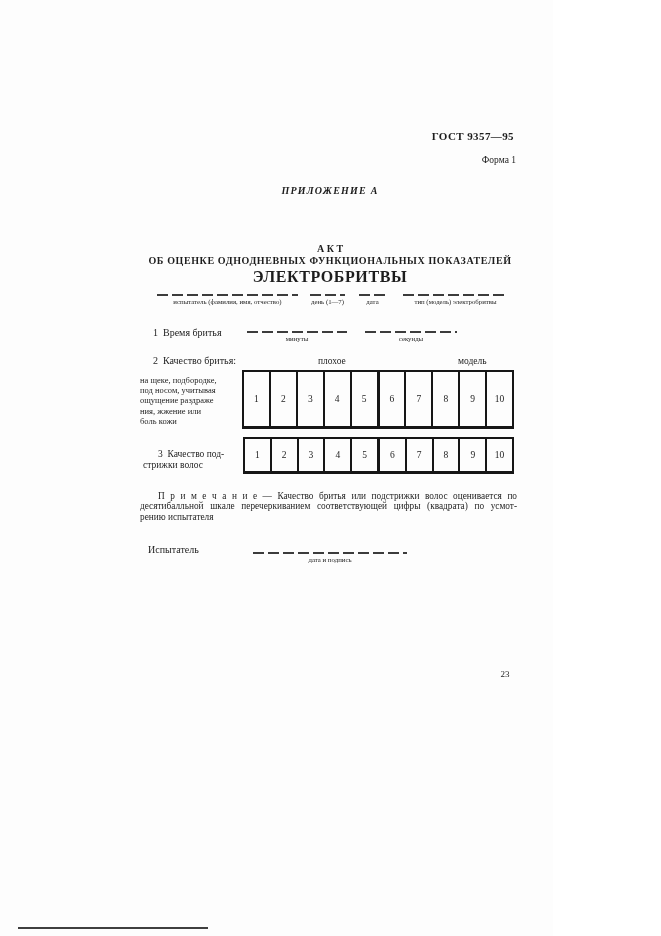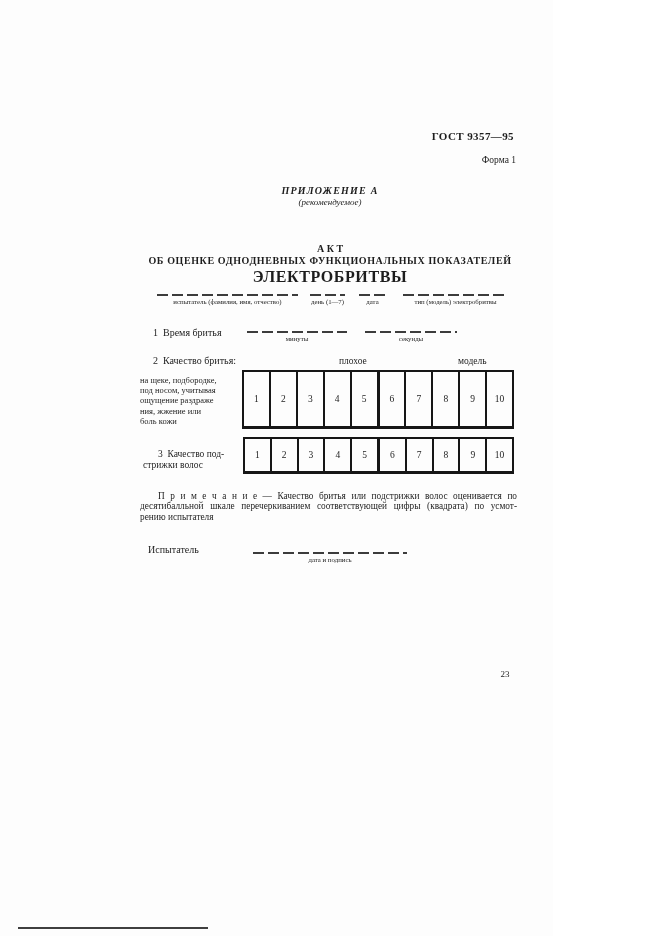--- a/index.html
+++ b/index.html
@@ -35,21 +35,21 @@
   .f-day{left:310px;top:294px;width:35px;}
   .f-date{left:359px;top:294px;width:27px;}
   .f-type{left:403px;top:294px;width:105px;}
 
   .item-label{font-size:10px;}
   .it1{left:153px;top:327px;}
   .f-min{left:247px;top:331px;width:100px;}
   .f-sec{left:365px;top:331px;width:92px;}
 
   .it2{left:153px;top:355px;}
-  .sc-bad{left:318px;top:356px;font-size:9.5px;margin-left:21px;}
+  .sc-bad{left:318px;top:356px;font-size:9.5px;}
   .sc-good{left:458px;top:356px;font-size:9.5px;}
 
   .desc{left:140px;top:375px;width:106px;font-size:8.5px;line-height:10.2px;}
 
   
   .scale{
     display:flex;
     border:2px solid #161616;
     border-bottom-width:3px;
     box-sizing:border-box;
@@ -81,21 +81,20 @@
 </style>
 </head>
 <body>
 
 <div class="page">
 
   <div class="abs gost">ГОСТ 9357—95</div>
   <div class="abs forma">Форма 1</div>
 
   <div class="abs ctr apx-title">ПРИЛОЖЕНИЕ А</div>
-  <div class="abs ctr apx-sub">(рекомендуемое)</div>
 
   <div class="abs ctr act-title">А К Т</div>
   <div class="abs ctr act-l1">ОБ ОЦЕНКЕ ОДНОДНЕВНЫХ ФУНКЦИОНАЛЬНЫХ ПОКАЗАТЕЛЕЙ</div>
   <div class="abs ctr act-l2">ЭЛЕКТРОБРИТВЫ</div>
 
   <div class="field f-tester">
     <div class="dash"></div>
     <div class="cap">испытатель (фамилия, имя, отчество)</div>
   </div>
   <div class="field f-day">

